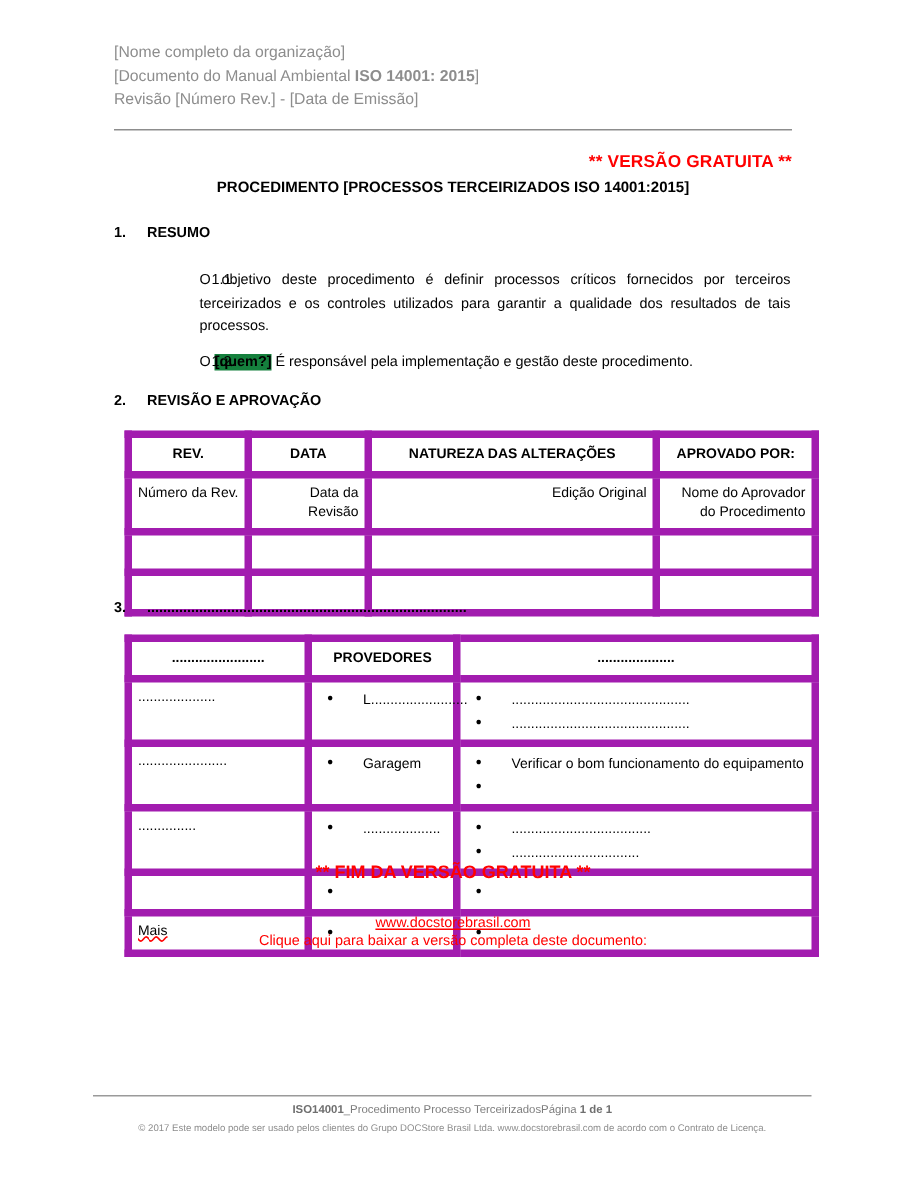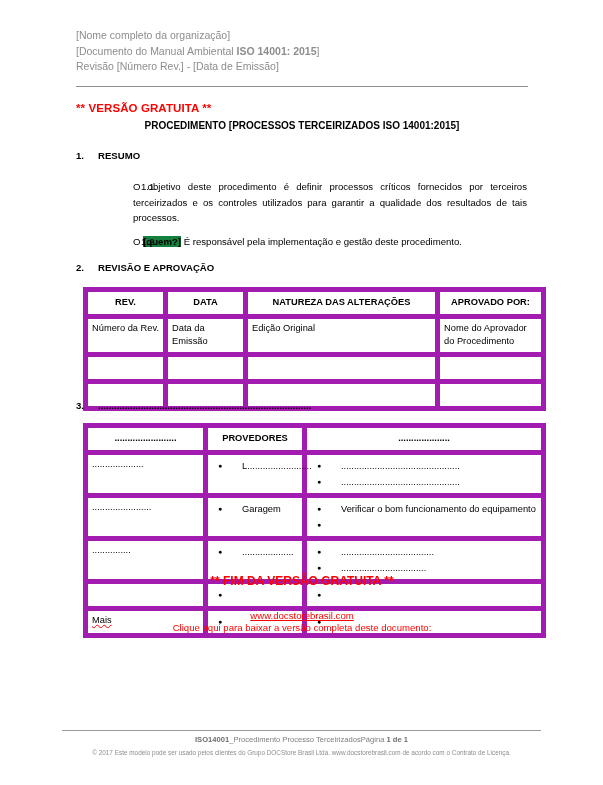--- a/index.html
+++ b/index.html
@@ -45,21 +45,21 @@
     height: 0;
     border-top: 1px solid #8d8d8d;
   }
 
   
   .title-free {
     position: absolute;
     left: 76px;
     top: 102px;
     width: 452px;
-    text-align: left;
+    text-align: right;
     color: #ff0000;
     font-weight: bold;
     font-size: 11.5px;
     letter-spacing: .1px;
   }
   .title-main {
     position: absolute;
     left: 60px;
     top: 120px;
     width: 484px;
@@ -113,21 +113,21 @@
     vertical-align: top;
     font-weight: normal;
     line-height: 13.5px;
   }
   table.doc th {
     font-weight: bold;
     text-align: center;
     vertical-align: middle;
     padding: 4px 4px;
   }
-  .tc { text-align: left; }
+  .tc { text-align: right; }
 
   
   ul.b {
     margin: 0;
     padding: 0 0 0 14px;
     list-style: none;
   }
   ul.b li {
     position: relative;
     line-height: 16px;
@@ -252,21 +252,21 @@
       <tr>
         <th>REV.</th>
         <th>DATA</th>
         <th>NATUREZA DAS ALTERAÇÕES</th>
         <th>APROVADO POR:</th>
       </tr>
     </thead>
     <tbody>
       <tr>
         <td class="tc">Número da Rev.</td>
-        <td class="tc">Data da Emissão</td>
+        <td class="tc">Data da Revisão</td>
         <td class="tc">Edição Original</td>
         <td class="tc">Nome do Aprovador do Procedimento</td>
       </tr>
       <tr>
         <td class="tc" style="height:16px"></td>
         <td class="tc"></td>
         <td class="tc"></td>
         <td class="tc"></td>
       </tr>
       <tr>

